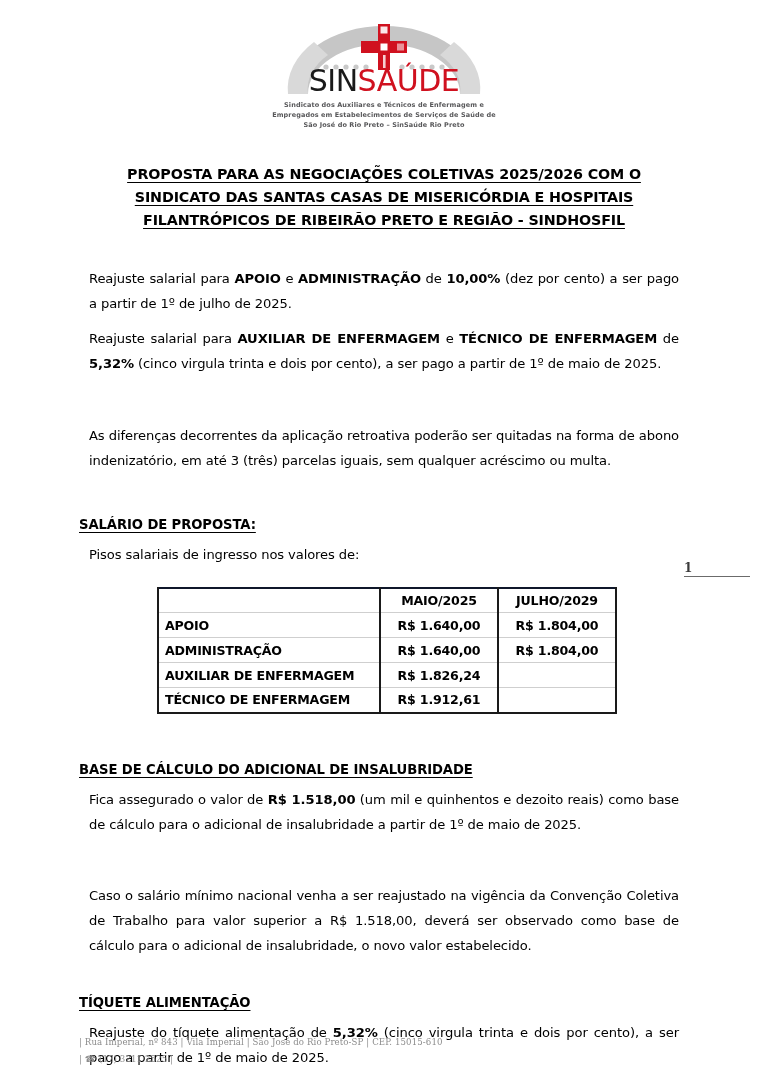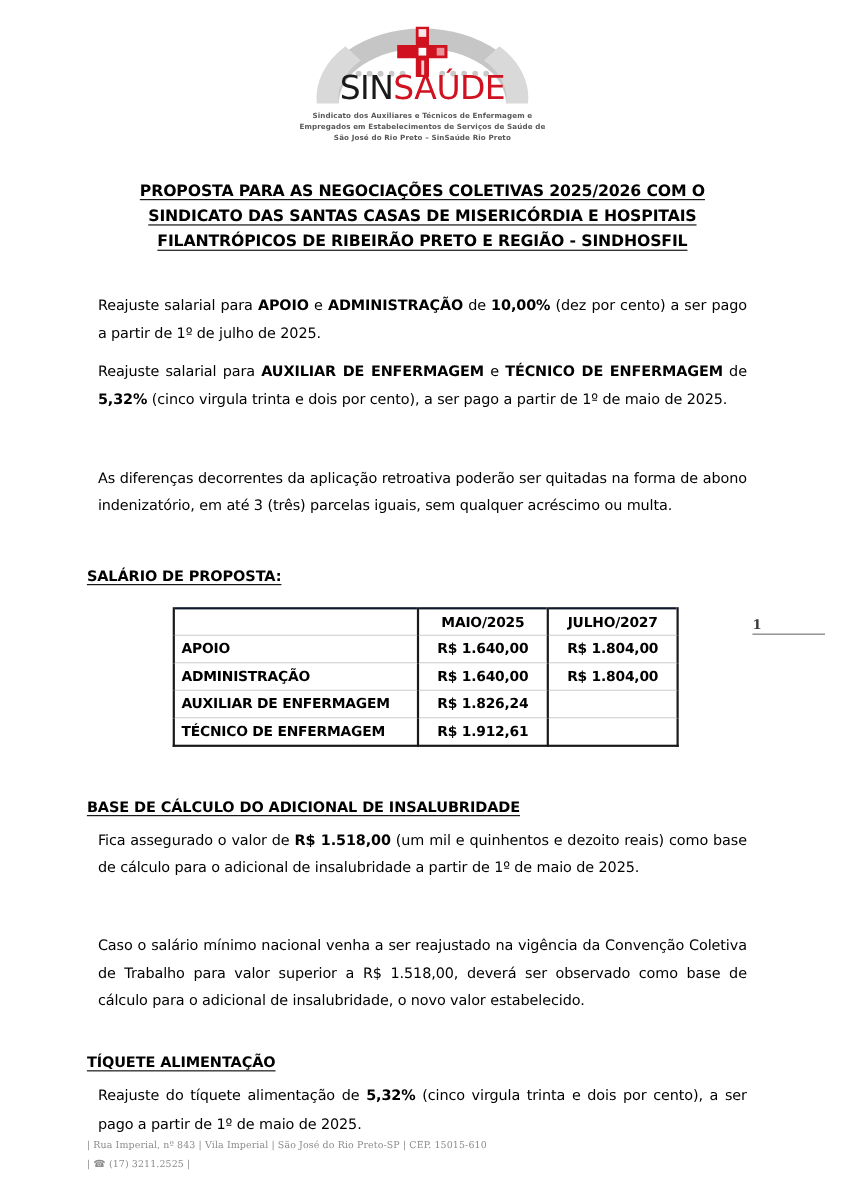--- a/index.html
+++ b/index.html
@@ -221,28 +221,29 @@
 
     <p class="para"><span>Reajuste salarial para </span><b>APOIO</b><span> e </span><b>ADMINISTRAÇÃO</b><span> de </span><b>10,00%</b><span> (dez por cento) a ser pago a partir de 1º de julho de 2025.</span></p>
     <p class="para"><span>Reajuste salarial para </span><b>AUXILIAR DE ENFERMAGEM</b><span> e </span><b>TÉCNICO DE ENFERMAGEM</b><span> de </span><b>5,32%</b><span> (cinco virgula trinta e dois por cento), a ser pago a partir de 1º de maio de 2025.</span></p>
 
     <div class="gap-md"></div>
     <p class="para">As diferenças decorrentes da aplicação retroativa poderão ser quitadas na forma de abono indenizatório, em até 3 (três) parcelas iguais, sem qualquer acréscimo ou multa.</p>
 
     <div class="gap-lg"></div>
 
     <div class="sec-head">SALÁRIO DE PROPOSTA:</div>
+    <p class="para left">Pisos salariais de ingresso nos valores de:</p>
 
     <div class="table-wrap">
       <table class="salary">
         <tbody>
           <tr class="r-head">
             <th class="blank"></th>
             <th class="val maio">MAIO/2025</th>
-            <th class="val julho">JULHO/2027</th>
+            <th class="val julho">JULHO/2029</th>
           </tr>
           <tr class="r-apoio">
             <td class="label">APOIO</td>
             <td class="val maio">R$ 1.640,00</td>
             <td class="val julho">R$ 1.804,00</td>
           </tr>
           <tr class="r-admin">
             <td class="label">ADMINISTRAÇÃO</td>
             <td class="val maio">R$ 1.640,00</td>
             <td class="val julho">R$ 1.804,00</td>

